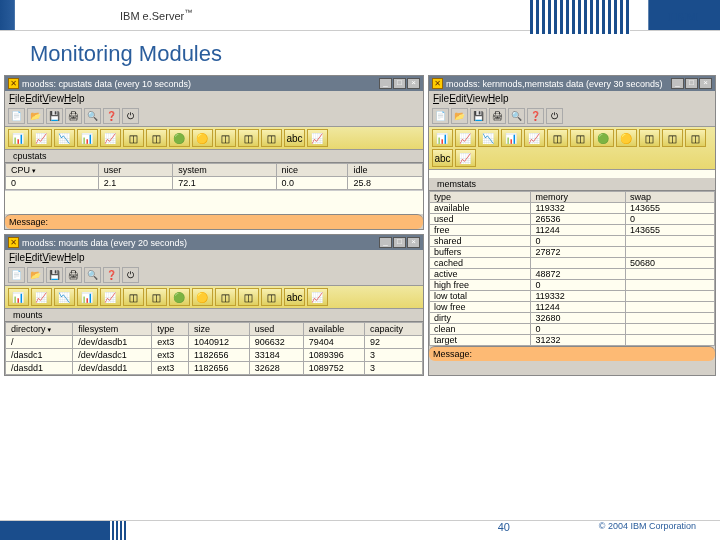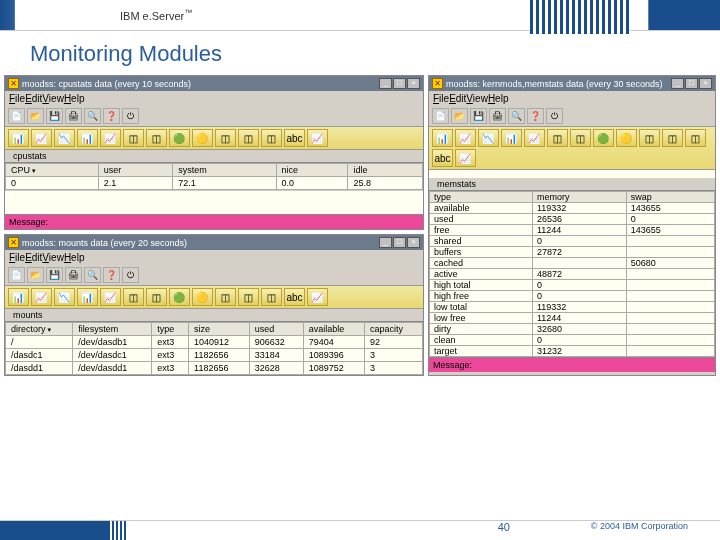--- a/index.html
+++ b/index.html
@@ -32,28 +32,28 @@
   
   .charttoolbar { background: linear-gradient(#f0e8a0, #e8d870); padding: 2px 3px; display: flex; gap: 2px; flex-wrap: wrap; border-bottom: 1px solid #999; }
   .cbtn { width: 21px; height: 18px; background: linear-gradient(#f8f0b0, #e0d060); border: 1px solid #c0a030; display: inline-flex; align-items: center; justify-content: center; font-size: 10px; }
   
   .databox-label { background: #d4d0c8; padding: 1px 8px; border-bottom: 1px solid #888; font-size: 9px; }
   .datatable { width: 100%; border-collapse: collapse; background: #7f1d1d; font-size: 9px; }
   .datatable th, .datatable td { border: 1px solid #aaa; padding: 1px 5px; text-align: left; background: #fffef0; }
   .datatable th { background: #e8e4d8; font-weight: normal; }
   .datatable th.sorted::after { content: " ▾"; font-size: 7px; }
   
-  .msgbar { background: #ec4899; padding: 2px 4px; border-top: 1px solid #888; font-size: 9px; }
+  .msgbar { background: #fdba74; padding: 2px 4px; border-top: 1px solid #888; font-size: 9px; border-radius: 6px; }
   .msgbar-bottom-pad { height: 24px; background: #fffef0; border-top: 1px solid #ccc; }
   
   .footer { position: absolute; bottom: 0; left: 0; right: 0; height: 20px; display: flex; align-items: flex-start; border-top: 1px solid #ccc; }
   .footer-left { width: 120px; height: 100%; background: #1a4d8c; }
   .footer-stripes { position: absolute; left: 108px; top: 0; width: 20px; height: 100%; background: repeating-linear-gradient(90deg, #1a4d8c, #1a4d8c 2px, #fff 2px, #fff 4px); }
   .page-no { position: absolute; right: 210px; color: #2a5d9c; font-size: 11px; }
-  .copyright { position: absolute; right: 32px; color: #2a5d9c; font-size: 9px; }
+  .copyright { position: absolute; right: 24px; color: #2a5d9c; font-size: 9px; }
   
   .right-col .datatable td, .right-col .datatable th { padding: 0px 4px; font-size: 9px; }
 </style>
 </head>
 <body>
 
 <div class="header-bar">
   <span class="brand">
     <span>IBM e.Server</span><span class="tm">™</span>
   </span>
@@ -303,25 +303,20 @@
               <td>cached</td>
               <td></td>
               <td>50680</td>
             </tr>
             <tr>
               <td>active</td>
               <td>48872</td>
               <td></td>
             </tr>
             <tr>
-              <td>high total</td>
-              <td>0</td>
-              <td></td>
-            </tr>
-            <tr>
               <td>high free</td>
               <td>0</td>
               <td></td>
             </tr>
             <tr>
               <td>low total</td>
               <td>119332</td>
               <td></td>
             </tr>
             <tr>

